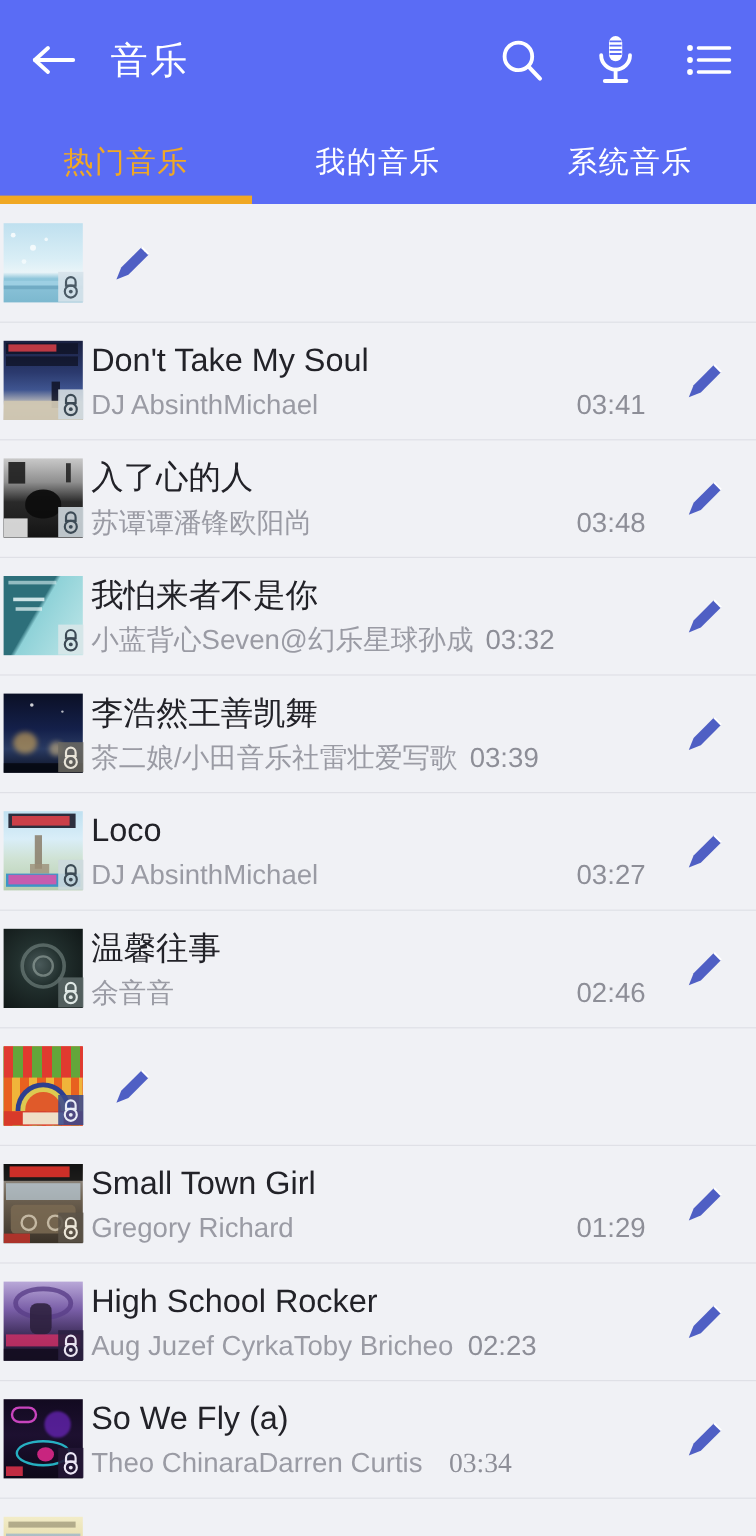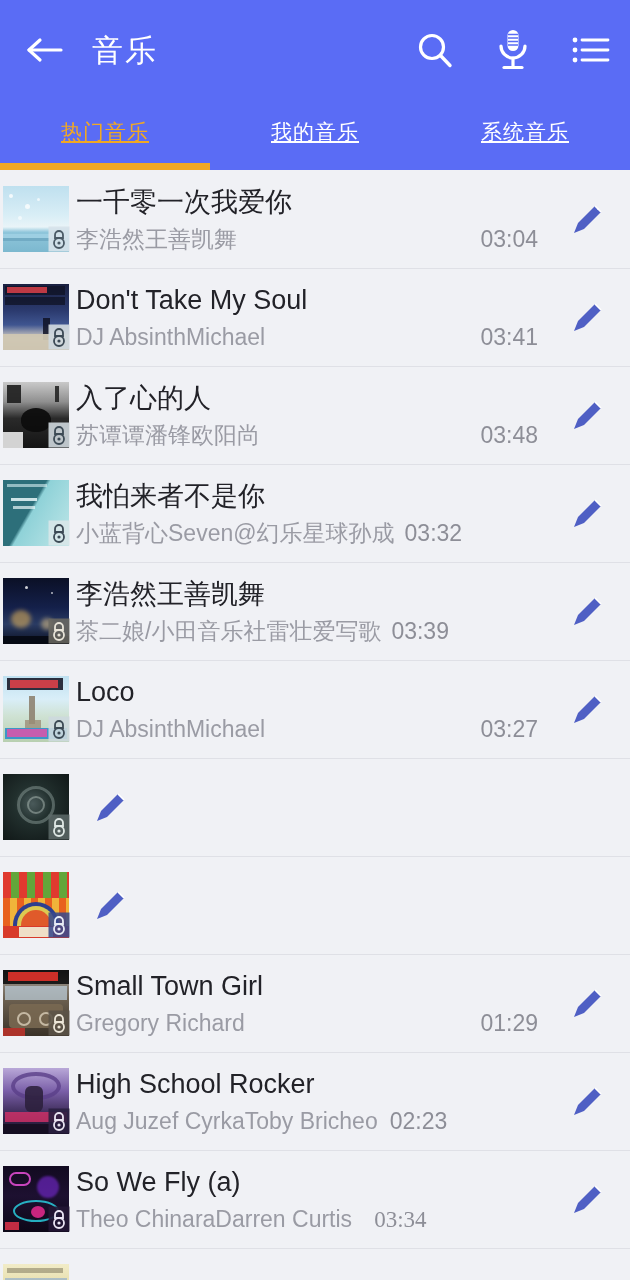--- a/index.html
+++ b/index.html
@@ -47,23 +47,22 @@
     position:absolute; left:0; top:100px; width:630px; height:70px;
     display:flex;
   }
   .tab{
     flex:1 1 0; position:relative;
     display:flex; align-items:flex-start; justify-content:center;
     padding-top:18px;
     cursor:pointer;
   }
   .tab span{
-    font-size:21px; color:#ffffff; letter-spacing:1px;
+    font-size:25px; color:#ffffff; letter-spacing:1px;
     white-space:nowrap;
-    text-decoration:underline;
   }
   .tab.active span{ color:#f0a824; }
   .tab-indicator{
     position:absolute; left:0; bottom:0;
     width:210px; height:7px; background:#f0a824;
   }
 
   
   .list{
     position:absolute; left:0; top:170px; width:630px;
@@ -198,27 +197,20 @@
         </div>
         <div class="badge">
           <svg width="22" height="26" viewBox="0 0 22 26">
             <rect x="0.5" y="0.5" width="21" height="25" fill="#d7e3ea" opacity="0.92"></rect>
             <path d="M11 5 a4 4 0 0 1 4 4 v3 h-8 v-3 a4 4 0 0 1 4 -4 z" fill="none" stroke="#4a5a66" stroke-width="1.8"></path>
             <circle cx="11" cy="17" r="5" fill="none" stroke="#4a5a66" stroke-width="1.8"></circle>
             <circle cx="11" cy="17" r="1.6" fill="#4a5a66"></circle>
           </svg>
         </div>
       </div>
-      <div class="meta">
-        <div class="title">一千零一次我爱你</div>
-        <div class="subline sub-fixed">
-          <div class="artist">李浩然王善凯舞</div>
-          <div class="dur">03:04</div>
-        </div>
-      </div>
       <div class="edit-btn">
         <span>
           <svg width="40" height="40" viewBox="0 0 40 40">
             <path d="M6 34 L10 24 L27 7 L33 13 L16 30 Z" fill="#4f5fc4"></path>
             <path d="M27 7 L33 13" stroke="#ffffff" stroke-width="1.6"></path>
             <path d="M29.5 9.5 L30.5 10.5" stroke="#ffffff" stroke-width="1.4"></path>
           </svg>
         </span>
       </div>
     </div>
@@ -402,20 +394,27 @@
           <i style="left:14px;top:12px;width:38px;height:38px;border:3px solid #7f908c;border-radius:50%;opacity:.55"></i>
           <i style="left:24px;top:22px;width:18px;height:18px;border:2px solid #aebcb6;border-radius:50%;opacity:.5"></i>
         </div>
         <div class="badge">
           <svg width="22" height="26" viewBox="0 0 22 26">
             <rect x="0.5" y="0.5" width="21" height="25" fill="#5d6a68" opacity="0.85"></rect>
             <path d="M11 5 a4 4 0 0 1 4 4 v3 h-8 v-3 a4 4 0 0 1 4 -4 z" fill="none" stroke="#dfe8e5" stroke-width="1.8"></path>
             <circle cx="11" cy="17" r="5" fill="none" stroke="#dfe8e5" stroke-width="1.8"></circle>
             <circle cx="11" cy="17" r="1.6" fill="#dfe8e5"></circle>
           </svg>
+        </div>
+      </div>
+      <div class="meta">
+        <div class="title">温馨往事</div>
+        <div class="subline sub-fixed">
+          <div class="artist">余音音</div>
+          <div class="dur">02:46</div>
         </div>
       </div>
       <div class="edit-btn">
         <span>
           <svg width="40" height="40" viewBox="0 0 40 40">
             <path d="M6 34 L10 24 L27 7 L33 13 L16 30 Z" fill="#4f5fc4"></path>
             <path d="M27 7 L33 13" stroke="#ffffff" stroke-width="1.6"></path>
           </svg>
         </span>
       </div>

